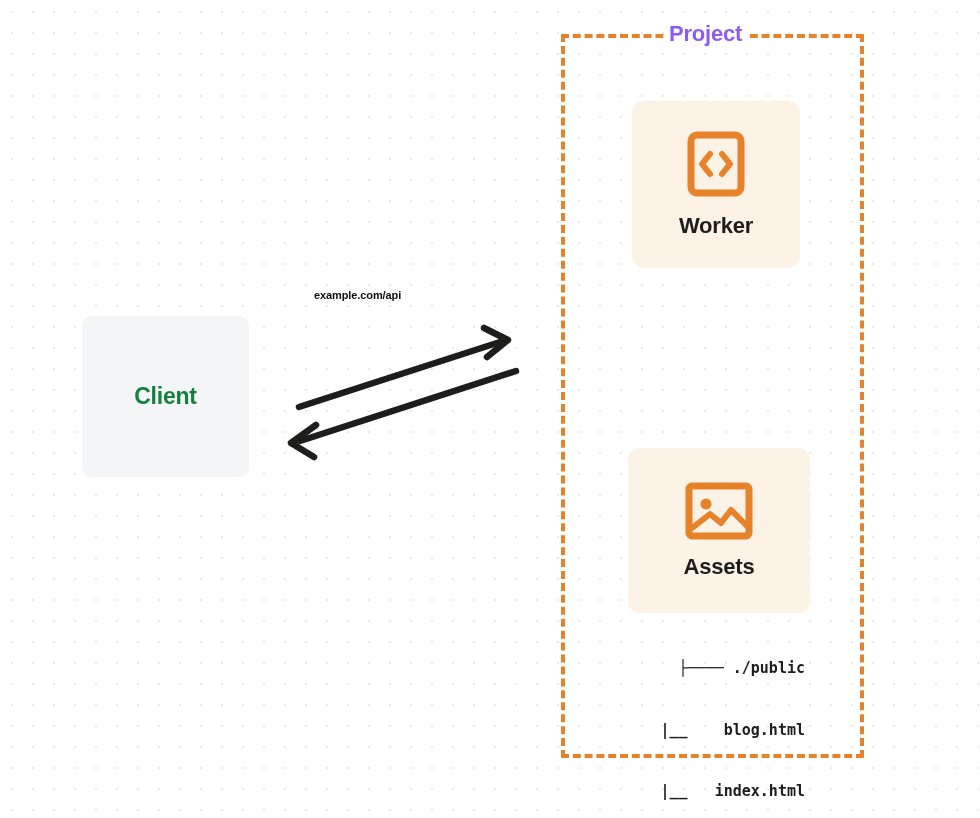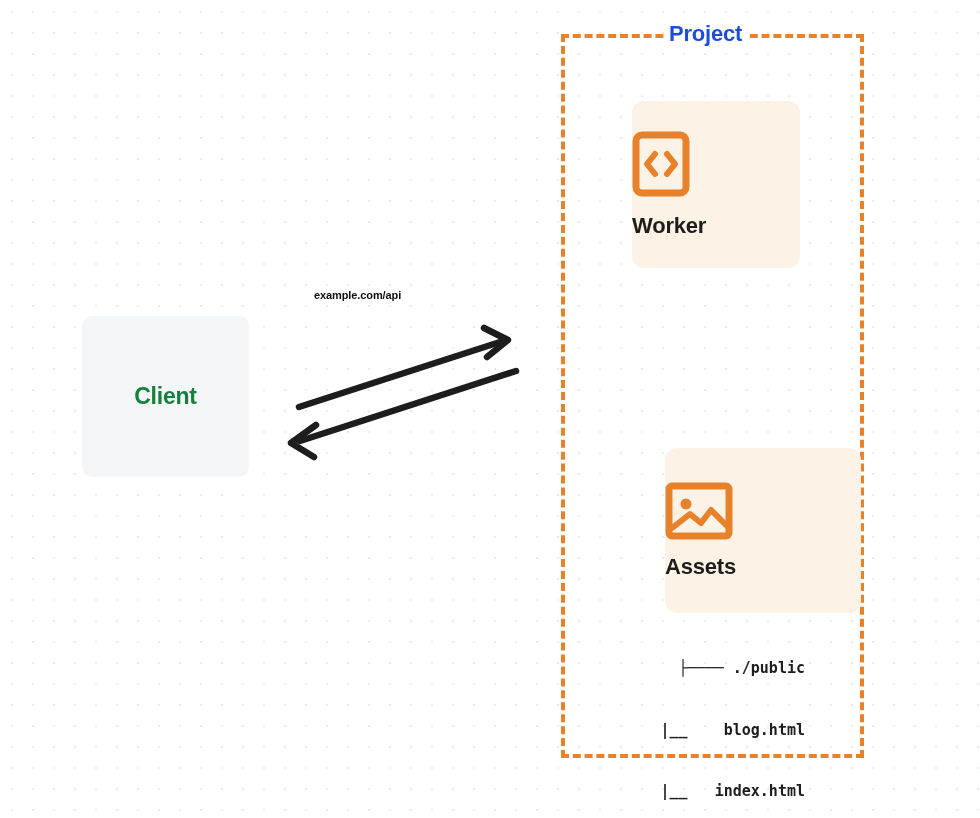--- a/index.html
+++ b/index.html
@@ -77,46 +77,46 @@
     background: transparent;
   }
   #project-title {
     position: absolute;
     left: 664px;
     top: 20px;
     padding: 0 5px;
     background: #ffffff;
     font-size: 22px;
     font-weight: 700;
-    color: #1d4ed8;
+    color: #8b5cf6;
     letter-spacing: -0.2px;
     line-height: 28px;
   }
 
   
   .service-card {
     position: absolute;
     background: #fdf2e6;
     border-radius: 12px;
     display: flex;
     flex-direction: column;
+    align-items: center;
     justify-content: center;
   }
   #worker-card {
     left: 632px;
     top: 101px;
     width: 168px;
     height: 167px;
   }
   #assets-card {
     left: 628px;
     top: 448px;
-    width: 196px;
+    width: 182px;
     height: 165px;
-    margin-left: 37px;
   }
   .service-card .card-icon {
     display: block;
     line-height: 0;
   }
   #worker-card .card-icon { margin-bottom: 16px; }
   #assets-card .card-icon { margin-bottom: 14px; }
   .service-card .card-label {
     font-size: 22px;
     font-weight: 700;

